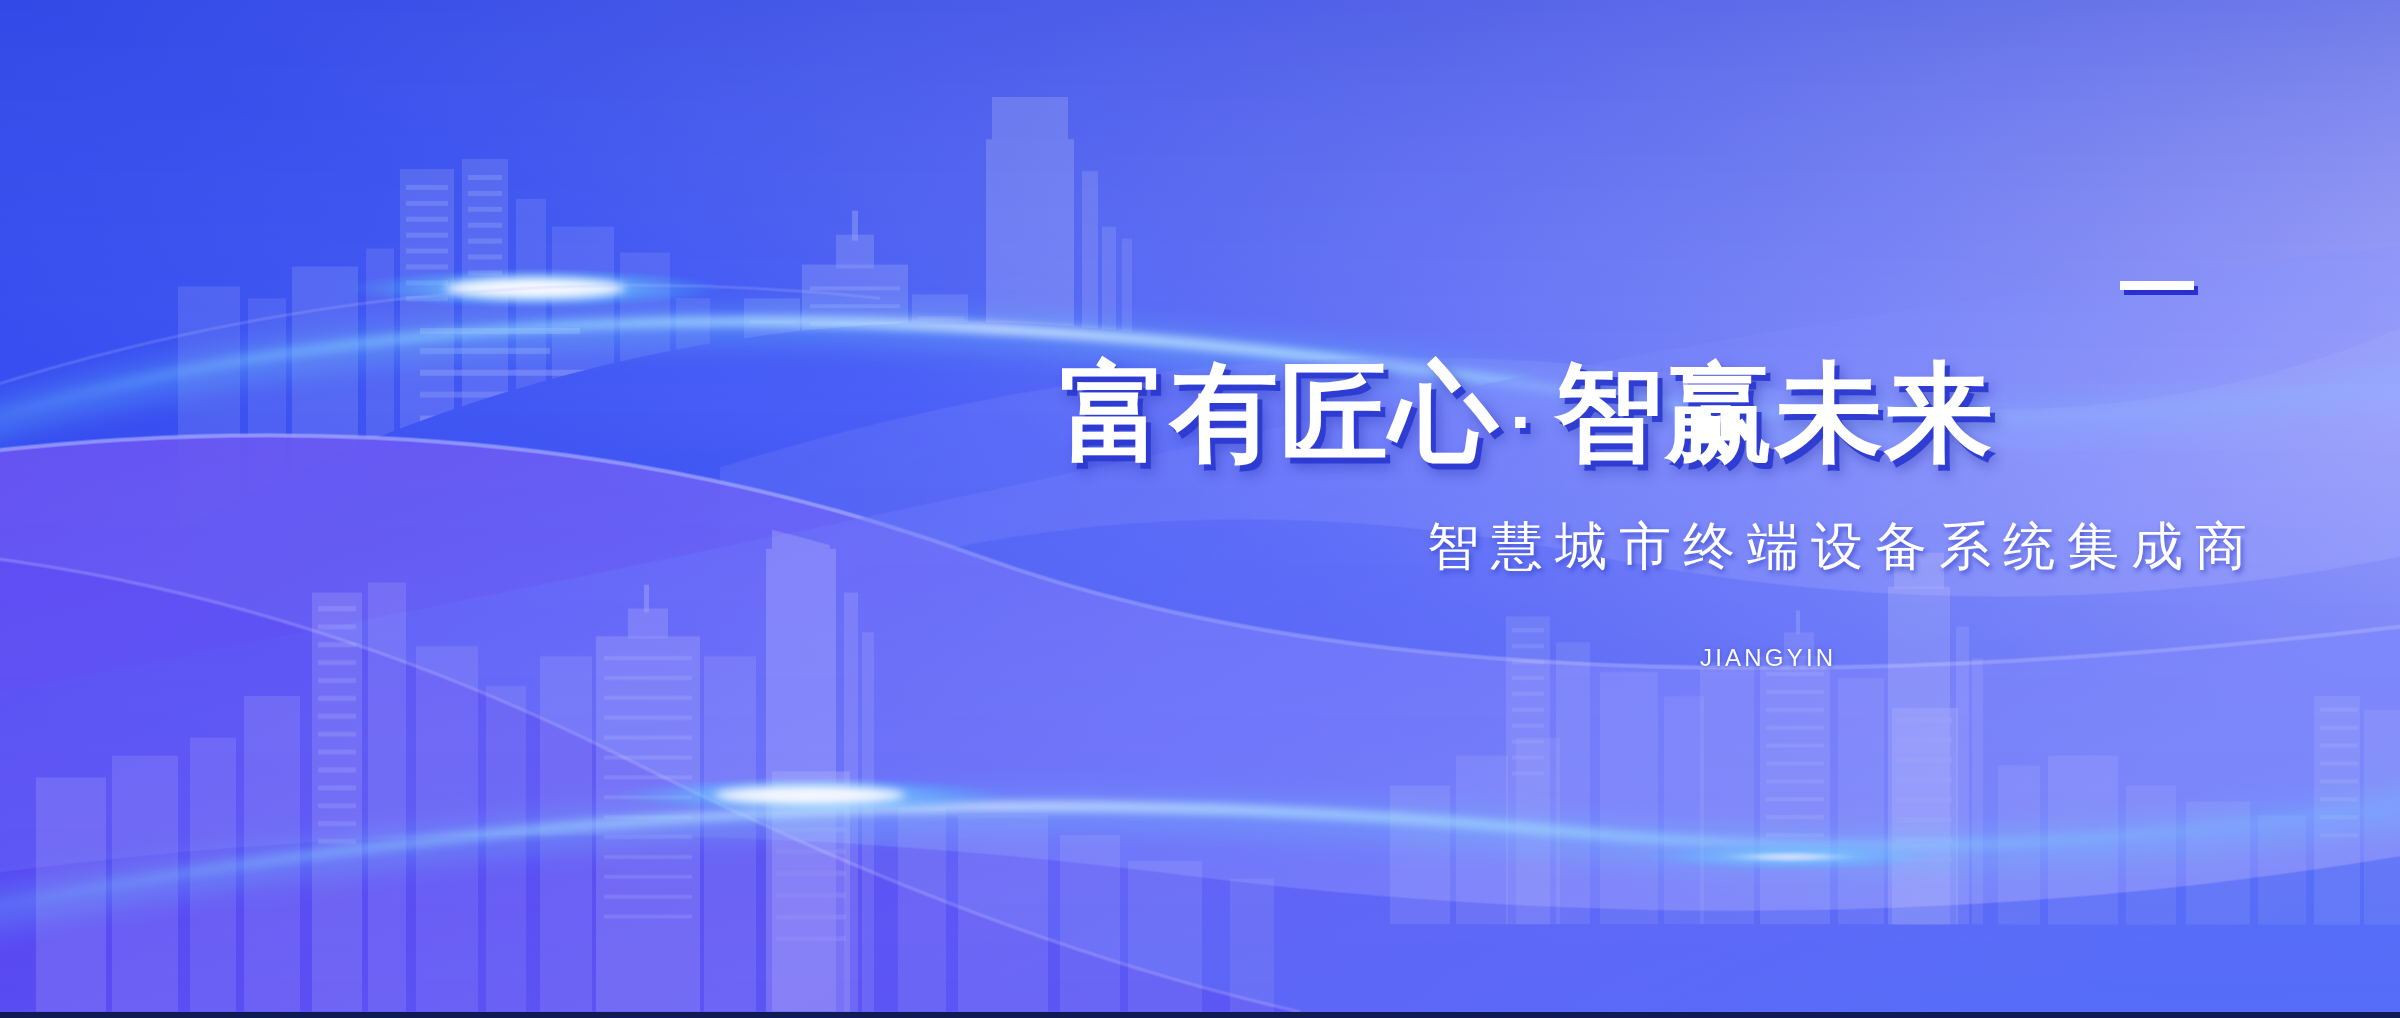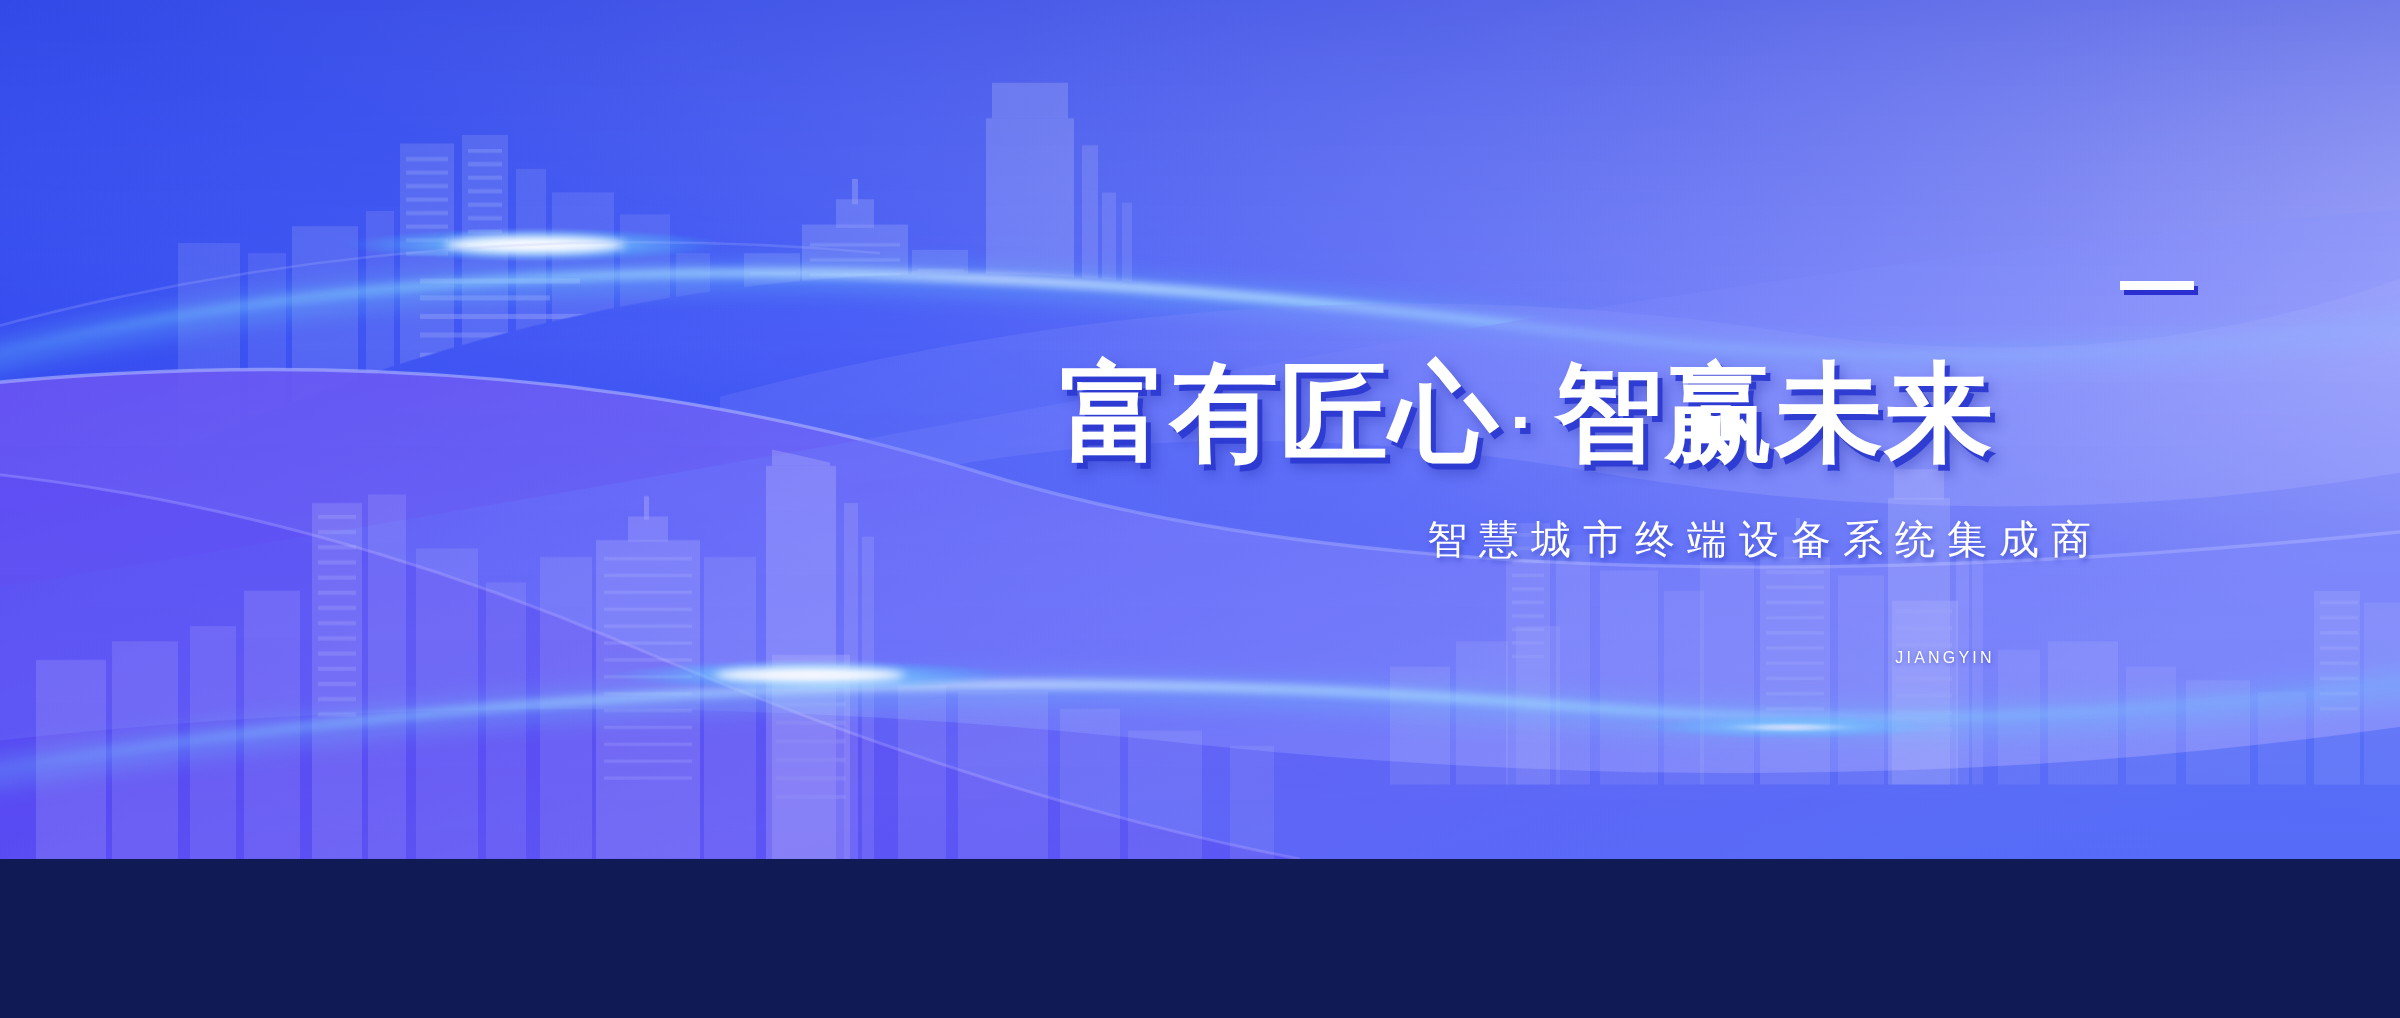--- a/index.html
+++ b/index.html
@@ -1,20 +1,20 @@
 <!DOCTYPE html>
 <html lang="zh"><head>
 <meta charset="utf-8">
 <title>Banner</title>
 <style>
   html,body{margin:0;padding:0;background:#101a55;}
   *{box-sizing:border-box;}
   #stage{
     position:relative;
-    width:2400px;height:859px;
+    width:2400px;height:1012px;
     overflow:hidden;
     font-family:"Liberation Sans","DejaVu Sans",sans-serif;
     background:#2b45e8;
   }
   .layer{position:absolute;inset:0;}
   .svgfill{width:100%;height:100%;display:block;}
 
   
   #text-block{
     position:absolute;
@@ -49,34 +49,34 @@
     font-size:74px;
     vertical-align:middle;
     letter-spacing:10px;
     padding:0 10px;
   }
   #subtitle{
     position:absolute;
     left:1427px;top:512px;
     width:780px;
     color:#ffffff;
-    font-size:40px;
+    font-size:52px;
     font-weight:300;
     letter-spacing:12px;
     white-space:nowrap;
     text-shadow:2px 3px 5px rgba(40,55,190,.65);
     pointer-events:auto;
   }
   #company-en{
     position:absolute;
     left:1700px;top:645px;
     width:490px;
-    text-align:center;
+    text-align:left;
     color:#ffffff;
-    font-size:16px;
+    font-size:24px;
     font-weight:400;
     letter-spacing:3.2px;
     line-height:25px;
     text-shadow:0 1px 4px rgba(35,50,180,.6);
     pointer-events:auto;
   }
   #company-en div{white-space:nowrap;}
 </style>
 </head>
 <body>

